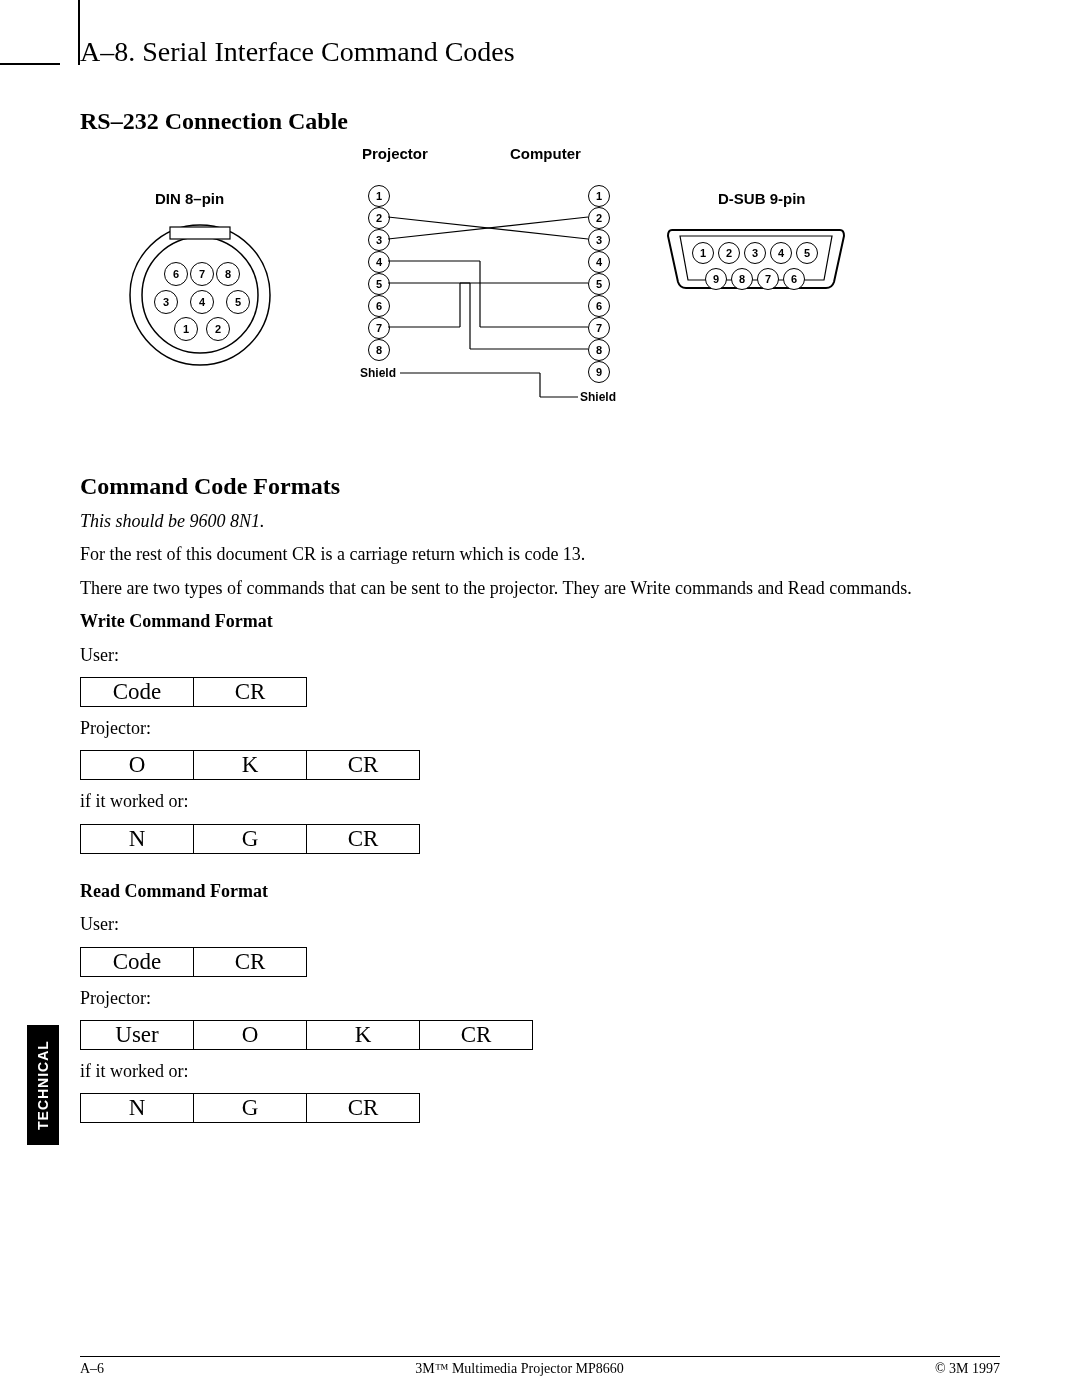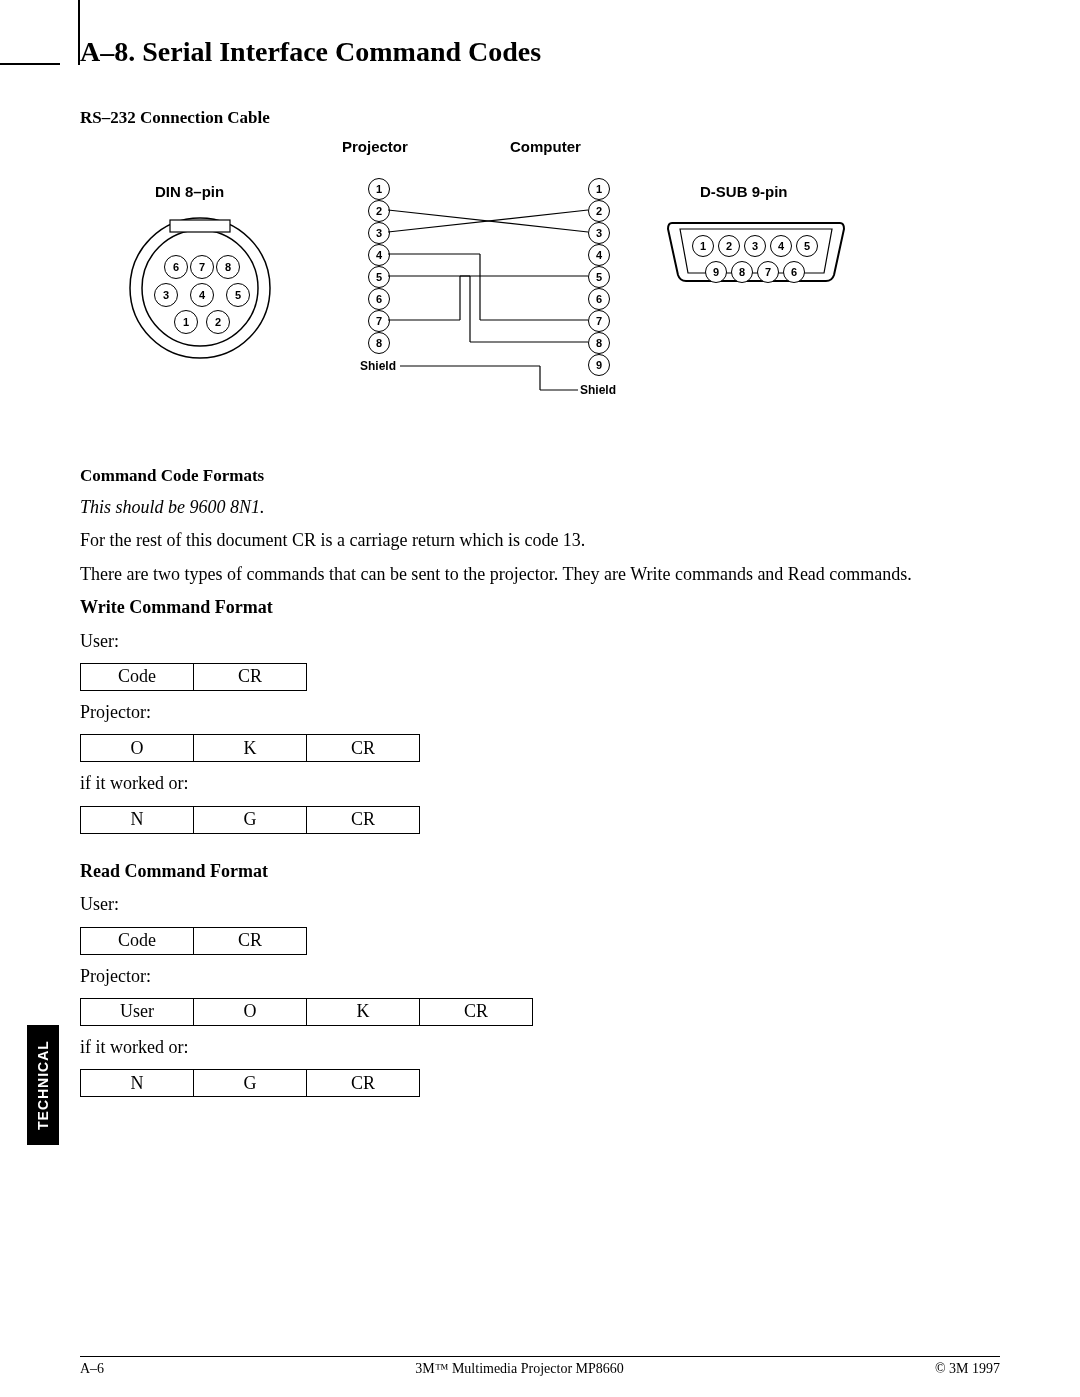--- a/index.html
+++ b/index.html
@@ -28,25 +28,25 @@
   .corner-line-h {
     position: absolute;
     left: 0;
     top: 63px;
     width: 60px;
     height: 1.5px;
     background: #000;
   }
   h1.section-title {
     font-size: 28px;
-    font-weight: bold;
+    font-weight: normal;
     margin: 6px 0 40px 0;
   }
   h2.sub {
-    font-size: 17px;
+    font-size: 24px;
     font-weight: bold;
     margin: 0 0 10px 0;
   }
   .diagram-area {
     position: relative;
     width: 860px;
     height: 280px;
     margin: 10px 0 20px 0;
   }
   .label {
@@ -95,21 +95,21 @@
   }
   table.cmd {
     border-collapse: collapse;
     margin: 6px 0;
   }
   table.cmd td {
     border: 1px solid #000;
     width: 112px;
     height: 24px;
     text-align: center;
-    font-size: 18px;
+    font-size: 23px;
     padding: 1px 0;
   }
   .sidebar-tab {
     position: absolute;
     left: 27px;
     top: 1025px;
     width: 32px;
     height: 120px;
     background: #000;
     color: #fff;
@@ -146,41 +146,41 @@
 
 <div class="page">
   <div class="corner-line-v"></div>
   <div class="corner-line-h"></div>
 
   <h1 class="section-title">A–8.  Serial Interface Command Codes</h1>
 
   <h2 class="sub">RS–232 Connection Cable</h2>
 
   <div class="diagram-area">
-    <div class="label" style="left:262px; top:0;text-align:center;">Projector</div>
+    <div class="label" style="left:282px; top:0;text-align:center;">Projector</div>
     <div class="label" style="left:430px; top:0;">Computer</div>
 
     <div class="label" style="left:75px; top:45px;">DIN 8–pin</div>
 
     <svg style="position:absolute; left:35px; top:65px;" width="170" height="170">
       <circle cx="85" cy="85" r="70" fill="none" stroke="#000" stroke-width="1.5"></circle>
       <circle cx="85" cy="85" r="58" fill="none" stroke="#000" stroke-width="1.5"></circle>
       <rect x="55" y="17" width="60" height="12" fill="#fff" stroke="#000" stroke-width="1.2"></rect>
     </svg>
 
     <div class="pin-circ-sm" style="left:84px; top:117px;">6</div>
     <div class="pin-circ-sm" style="left:110px; top:117px;">7</div>
     <div class="pin-circ-sm" style="left:136px; top:117px;">8</div>
     <div class="pin-circ-sm" style="left:74px; top:145px;">3</div>
     <div class="pin-circ-sm" style="left:110px; top:145px;">4</div>
     <div class="pin-circ-sm" style="left:146px; top:145px;">5</div>
     <div class="pin-circ-sm" style="left:94px; top:172px;">1</div>
     <div class="pin-circ-sm" style="left:126px; top:172px;">2</div>
 
-    <div class="label" style="left:620px; top:45px;">D-SUB 9-pin</div>
+    <div class="label" style="left:638px; top:45px;">D-SUB 9-pin</div>
 
     <svg style="position:absolute; left:582px; top:75px;" width="190" height="80">
       <path d="M 10 10 Q 6 10 6 16 L 16 62 Q 18 68 24 68 L 164 68 Q 170 68 172 62 L 182 16 Q 182 10 178 10 Z" fill="none" stroke="#000" stroke-width="2"></path>
       <path d="M 18 16 L 26 60 L 162 60 L 170 16 Z" fill="none" stroke="#000" stroke-width="1.2"></path>
     </svg>
 
     <div class="pin-circ" style="left:612px; top:97px;">1</div>
     <div class="pin-circ" style="left:638px; top:97px;">2</div>
     <div class="pin-circ" style="left:664px; top:97px;">3</div>
     <div class="pin-circ" style="left:690px; top:97px;">4</div>

